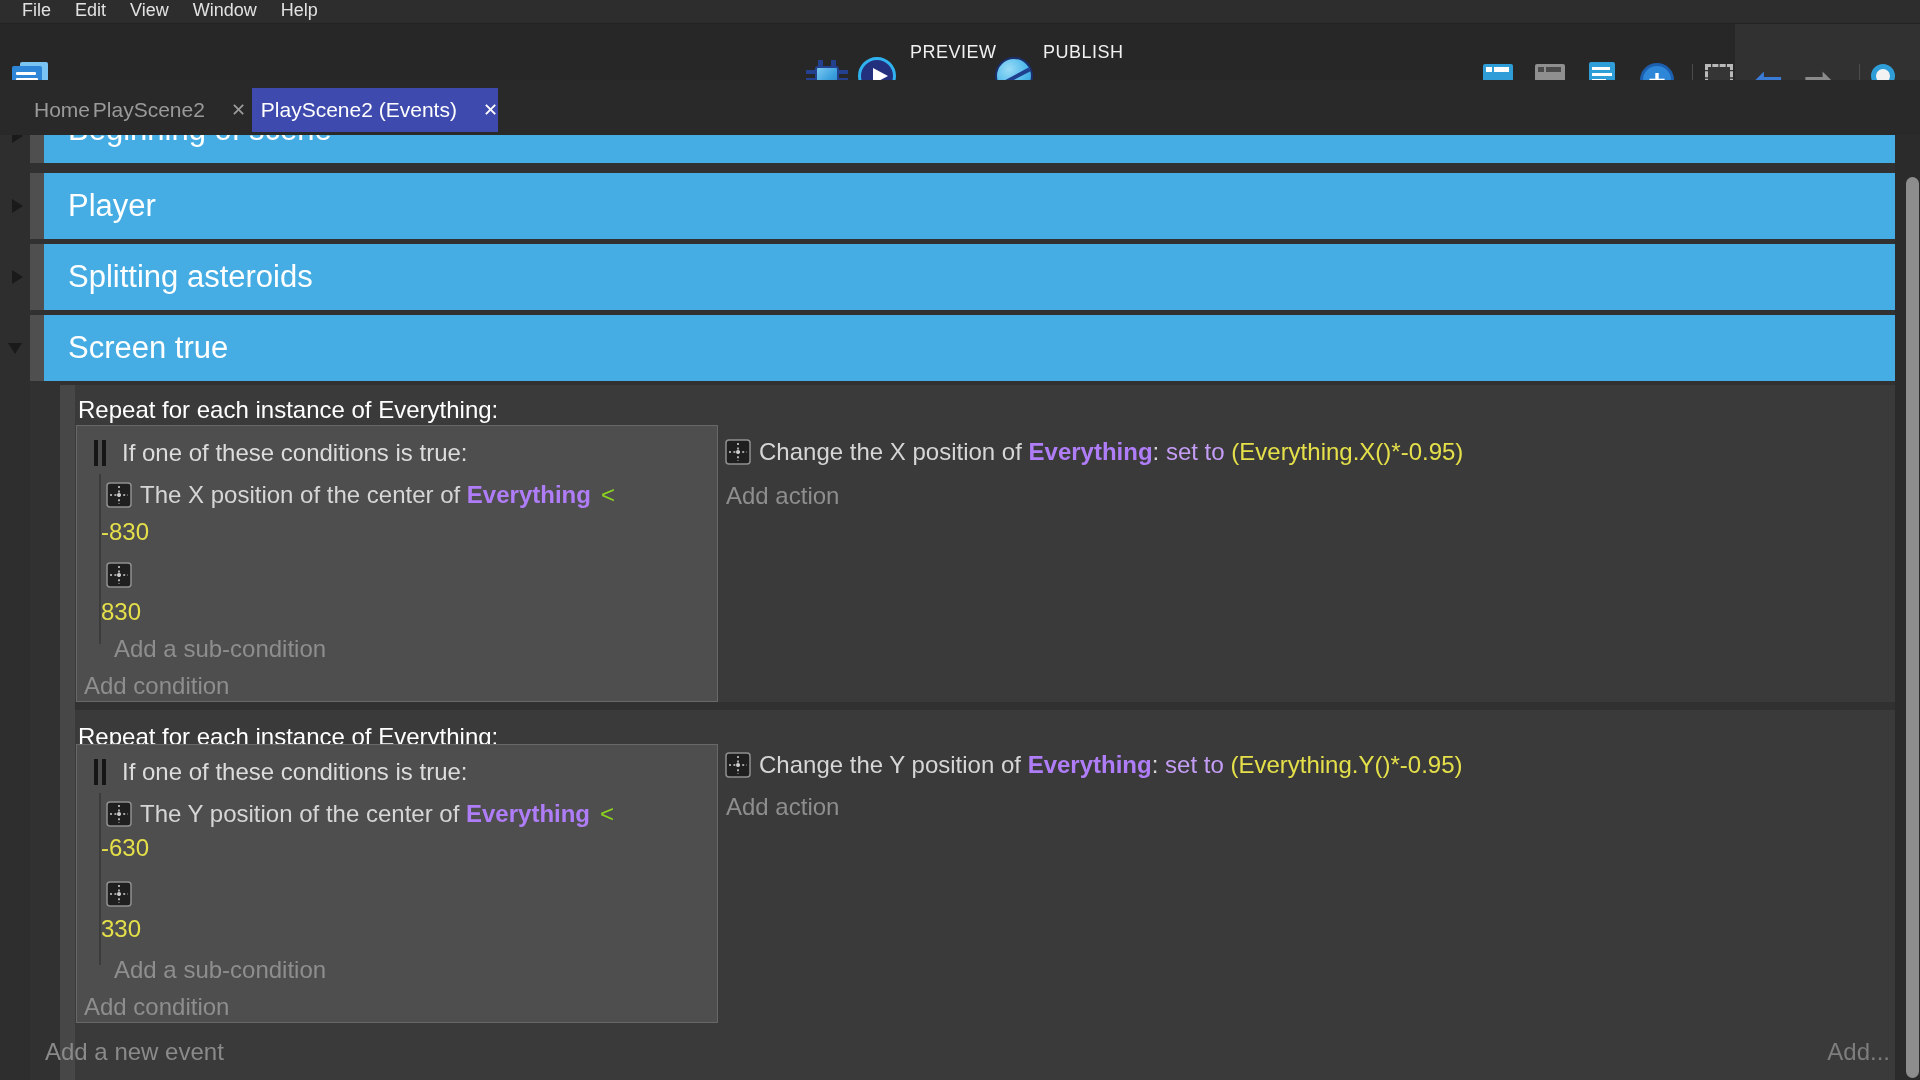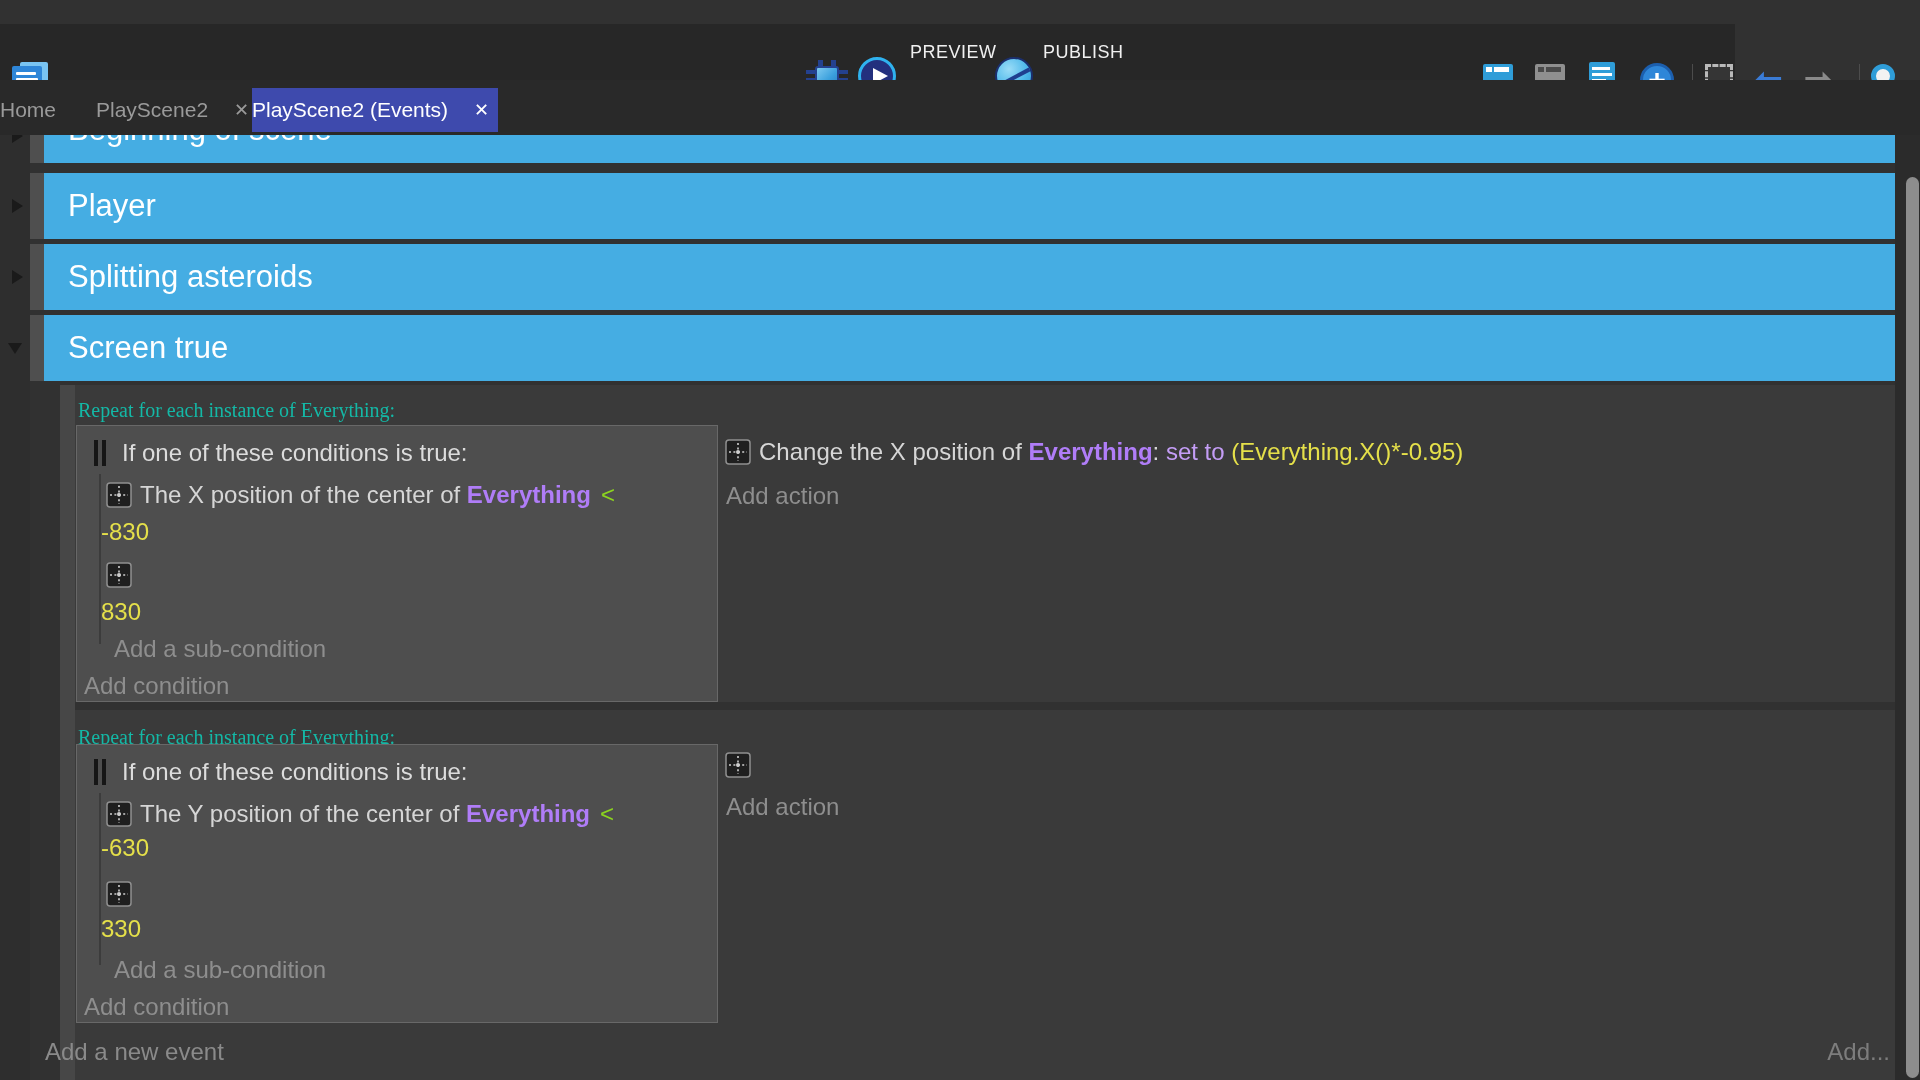--- a/index.html
+++ b/index.html
@@ -59,21 +59,21 @@
   .circleplus { position:absolute; left:1px; top:1px; width:34px; height:34px; border-radius:50%; background:#2e86d8; border:3px solid #1c5fae; display:flex; align-items:center; justify-content:center; color:#fff; font-size:30px; font-weight:bold; line-height:1; }
   .selsq { position:absolute; left:2px; top:2px; width:28px; height:28px; border:3px dashed #b9b9b9; background:#6e6e6e33; }
   .tsep { position:absolute; top:40px; width:1px; height:32px; background:#4c4c4c; }
   .arrow { font-size:34px; line-height:36px; font-weight:bold; }
   .arrow.blue { color:#3a7bd5; } .arrow.gray { color:#8a8a8a; }
   .mag { position:absolute; left:2px; top:2px; width:24px; height:24px; border-radius:50%; background:#f2f2f2; border:5px solid #2f9dd8; }
   .mag-handle { position:absolute; left:24px; top:24px; width:12px; height:6px; background:#2f9dd8; transform:rotate(45deg); border-radius:2px; }
 
   
   .tabbar { position:absolute; left:0; top:80px; width:1920px; height:55px; background:#292929; z-index:30; }
-  .tab { position:absolute; top:8px; height:44px; display:flex; align-items:center; justify-content:flex-start; gap:26px; font-size:21px; color:#9a9a9a; }
+  .tab { position:absolute; top:8px; height:44px; display:flex; align-items:center; justify-content:flex-end; gap:26px; font-size:21px; color:#9a9a9a; }
   .tab .x { font-size:18px; color:#9a9a9a; }
   .tab-home { left:0; width:90px; }
   .tab-scene { left:90px; width:162px; padding:0 6px; }
   .tab-events { left:252px; width:246px; background:#3e4aad; color:#ffffff; }
   .tab-events .x { color:#ffffff; }
 
   
   .sheet { position:absolute; left:0; top:135px; width:1920px; height:945px; background:#313131; overflow:hidden; }
   .left-rail { position:absolute; left:0; top:0; width:30px; height:945px; background:#2e2e2e; }
   .right-rail { position:absolute; left:1895px; top:0; width:25px; height:945px; background:#2b2b2b; }
@@ -81,21 +81,21 @@
   .group-bar { position:absolute; left:44px; width:1851px; height:66px; background:#45ade3; color:#ffffff; font-size:31px; line-height:66px; padding-left:24px; overflow:hidden; white-space:nowrap; }
   .tri { position:absolute; width:0; height:0; }
   .tri.right { border-left:11px solid #1a1a1a; border-top:7px solid transparent; border-bottom:7px solid transparent; left:12px; }
   .tri.down { border-top:11px solid #1a1a1a; border-left:7px solid transparent; border-right:7px solid transparent; left:8px; }
 
   .indent-strip { position:absolute; left:60px; top:250px; width:15px; height:773px; background:#474747; }
 
   .event { position:absolute; left:75px; width:1820px; background:#3a3a3a; }
   .event-1 { top:250px; height:317px; }
   .event-2 { top:575px; height:448px; }
-  .repeat-label { position:absolute; left:3px; color:#14b8a6; font-size:20px; line-height:30px; white-space:nowrap;font-family:Liberation Serif, serif; }
+  .repeat-label { position:absolute; left:3px; color:#ffffff; font-size:24px; line-height:30px; white-space:nowrap; }
   .cond-panel { position:absolute; left:1px; width:642px; background:#4e4e4e; border:1px solid #686868; }
   .or-bars { position:absolute; }
   .or-bars i { display:inline-block; width:4px; height:26px; background:#161616; margin-right:4px; }
   .or-text { position:absolute; color:#dcdcdc; font-size:24px; line-height:30px; white-space:nowrap; }
   .vline { position:absolute; left:22px; width:2px; background:#3c3c3c; }
   .cond-icon, .act-icon { position:absolute; width:26px; height:26px; }
   .cond-text { position:absolute; font-size:24px; line-height:30px; white-space:nowrap; color:#d6d6d6;text-align:center; }
   .cond-value { position:absolute; font-size:24px; line-height:30px; color:#e5e04a; }
   .obj { color:#b07df8; font-weight:bold; }
   .op  { color:#8cd41f; margin-left:10px; }
@@ -107,20 +107,27 @@
   .bottom-add-left { position:absolute; left:45px; top:903px; font-size:24px; color:#8a8a8a; }
   .bottom-add-right { position:absolute; right:30px; top:903px; font-size:24px; color:#7d7d7d; }
 
   .scroll-thumb { position:absolute; left:1906px; top:42px; width:13px; height:901px; background:#8d8d8d; border-radius:7px; }
 </style>
 </head>
 <body>
 
 <div class="app">
 
+  <div class="menubar">
+    <span class="mi">File</span>
+    <span class="mi">Edit</span>
+    <span class="mi">View</span>
+    <span class="mi">Window</span>
+    <span class="mi">Help</span>
+  </div>
 
   <div class="toolbar">
     <div class="tb-abs pm-icon">
       <div class="pm-back"></div>
       <div class="pm-front">
           <i></i>
           <i></i>
           <i></i>
           <i></i>
         </div>
@@ -306,20 +313,23 @@
         <div class="add-link" style="left:37px; top:210px">Add a sub-condition</div>
         <div class="add-link" style="left:7px; top:247px">Add condition</div>
       </div>
 
       <svg class="act-icon" style="left:650px; top:42px" viewBox="0 0 26 26">
         <rect x="1" y="1" width="24" height="24" rx="3" fill="#1f1f1f" stroke="#909090" stroke-width="1.5"></rect>
         <line x1="4" y1="13" x2="22" y2="13" stroke="#cfcfcf" stroke-width="1.6" stroke-dasharray="2,2.4"></line>
         <line x1="13" y1="4" x2="13" y2="22" stroke="#cfcfcf" stroke-width="1.6" stroke-dasharray="2,2.4"></line>
         <circle cx="13" cy="13" r="2" fill="#cfcfcf"></circle>
       </svg>
+      <div class="action-text" style="left:684px; top:40px">
+        <span>Change the Y position of </span><span class="obj">Everything</span><span>: </span><span class="verb">set to</span>&nbsp;<span class="formula">(Everything.Y()*-0.95)</span>
+      </div>
       <div class="add-link" style="left:651px; top:82px">Add action</div>
     </div>
 
     <div class="bottom-add-left">Add a new event</div>
     <div class="bottom-add-right">Add...</div>
 
     <div class="scroll-thumb"></div>
   </div>
 
 </div>

